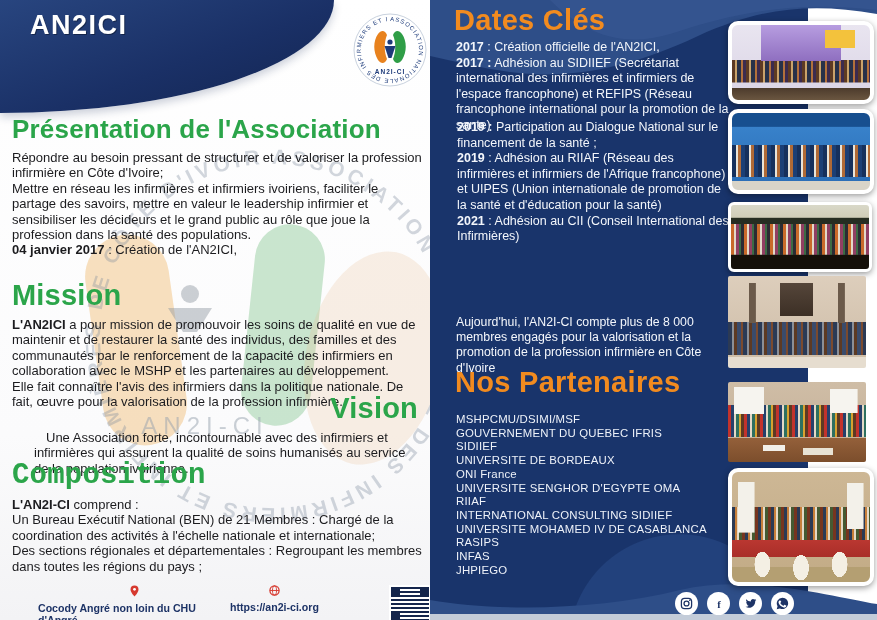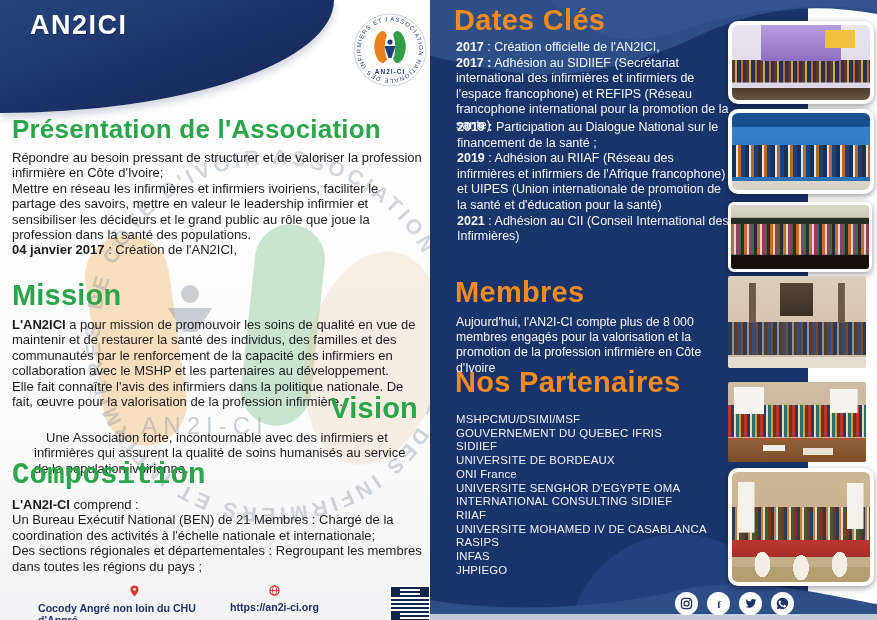--- a/index.html
+++ b/index.html
@@ -251,35 +251,34 @@
     <div class="rtext d-block1">
       <p class="d-entry"><b>2017</b><span> : Création officielle de l'AN2ICI,</span></p>
       <p class="d-entry"><b>2017 :</b><span> Adhésion au SIDIIEF (Secrétariat international des infirmières et infirmiers de l'espace francophone) et REFIPS (Réseau francophone international pour la promotion de la sante)</span></p>
     </div>
     <div class="rtext d-block2">
       <p class="d-entry"><b>2019 :</b><span> Participation au Dialogue National sur le financement de la santé ;</span></p>
       <p class="d-entry"><b>2019</b><span> : Adhésion au RIIAF (Réseau des infirmières et infirmiers de l'Afrique francophone) et UIPES (Union internationale de promotion de la santé et d'éducation pour la santé)</span></p>
       <p class="d-entry"><b>2021</b><span> : Adhésion au CII (Conseil International des Infirmières)</span></p>
     </div>
 
-    <h2 class="orange t-membres">Membres</h2>
     <div class="rtext p-membres">
       <p>Aujourd'hui, l'AN2I-CI compte plus de 8 000 membres engagés pour la valorisation et la promotion de la profession infirmière en Côte d'Ivoire</p>
     </div>
 
     <h2 class="orange t-partn">Nos Partenaires</h2>
     <div class="partners">
       <div>MSHPCMU/DSIMI/MSF</div>
       <div>GOUVERNEMENT DU QUEBEC IFRIS</div>
       <div>SIDIIEF</div>
       <div>UNIVERSITE DE BORDEAUX</div>
       <div>ONI France</div>
       <div>UNIVERSITE SENGHOR D'EGYPTE OMA</div>
+      <div>RIIAF</div>
       <div>INTERNATIONAL CONSULTING SIDIIEF</div>
-      <div>RIIAF</div>
       <div>UNIVERSITE MOHAMED IV DE CASABLANCA RASIPS</div>
       <div>INFAS</div>
       <div>JHPIEGO</div>
     </div>
 
     <div class="ph ph1 framed" aria-label="Photo : assemblée dans une salle de conférence (fond violet)"></div>
     <div class="ph ph2 framed" aria-label="Photo : groupe devant un stand d'exposition bleu"></div>
     <div class="ph ph3 framed" aria-label="Photo : groupe sur scène avec drapeaux"></div>
     <div class="ph ph4" aria-label="Photo : groupe devant l'entrée d'un bâtiment"></div>
     <div class="ph ph5" aria-label="Photo : réunion autour d'une table"></div>

